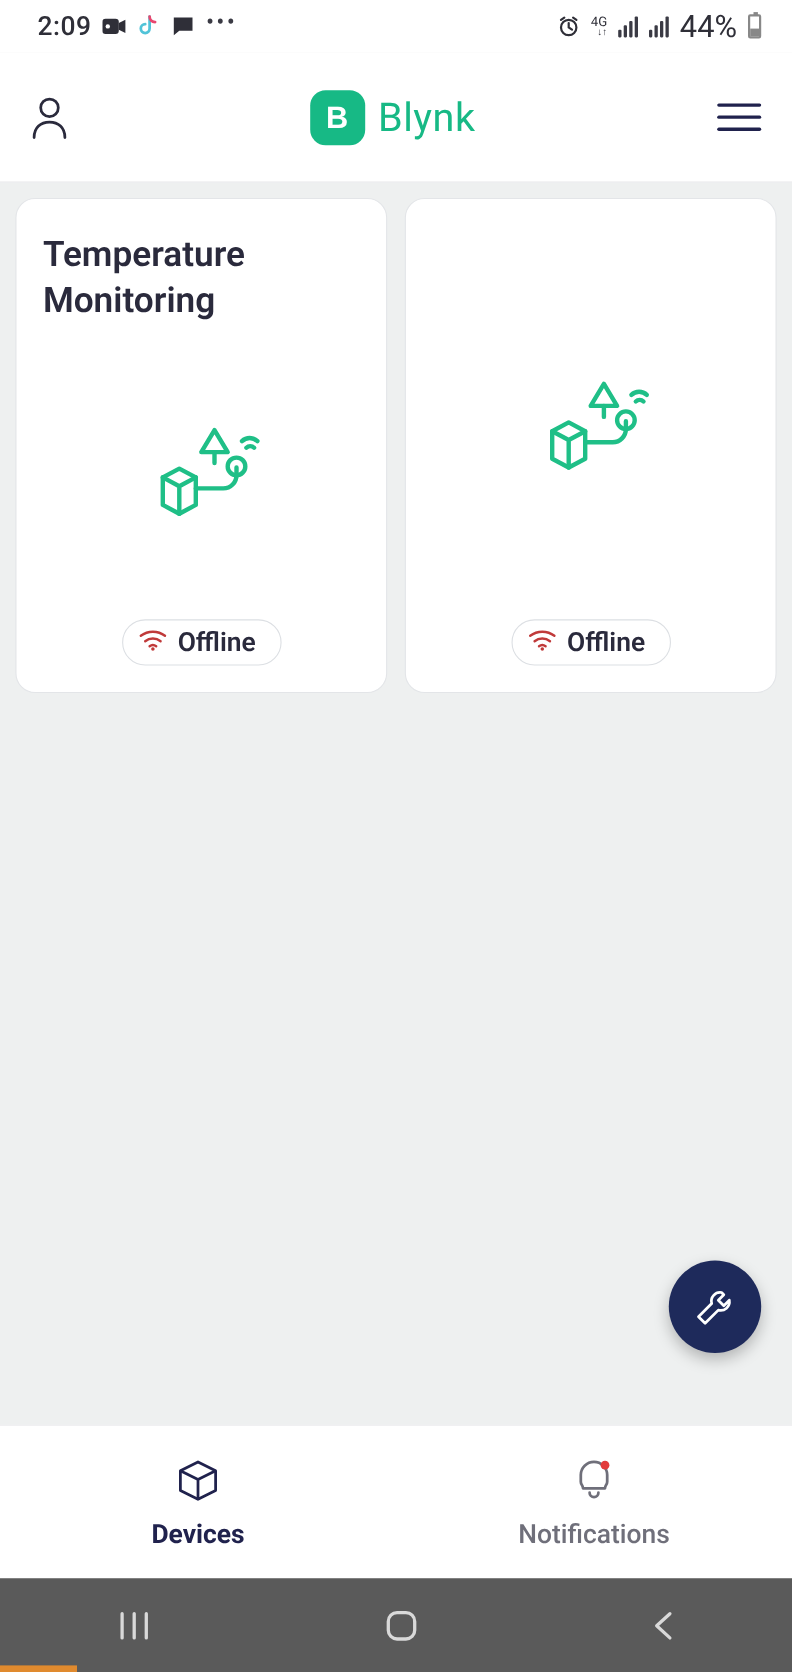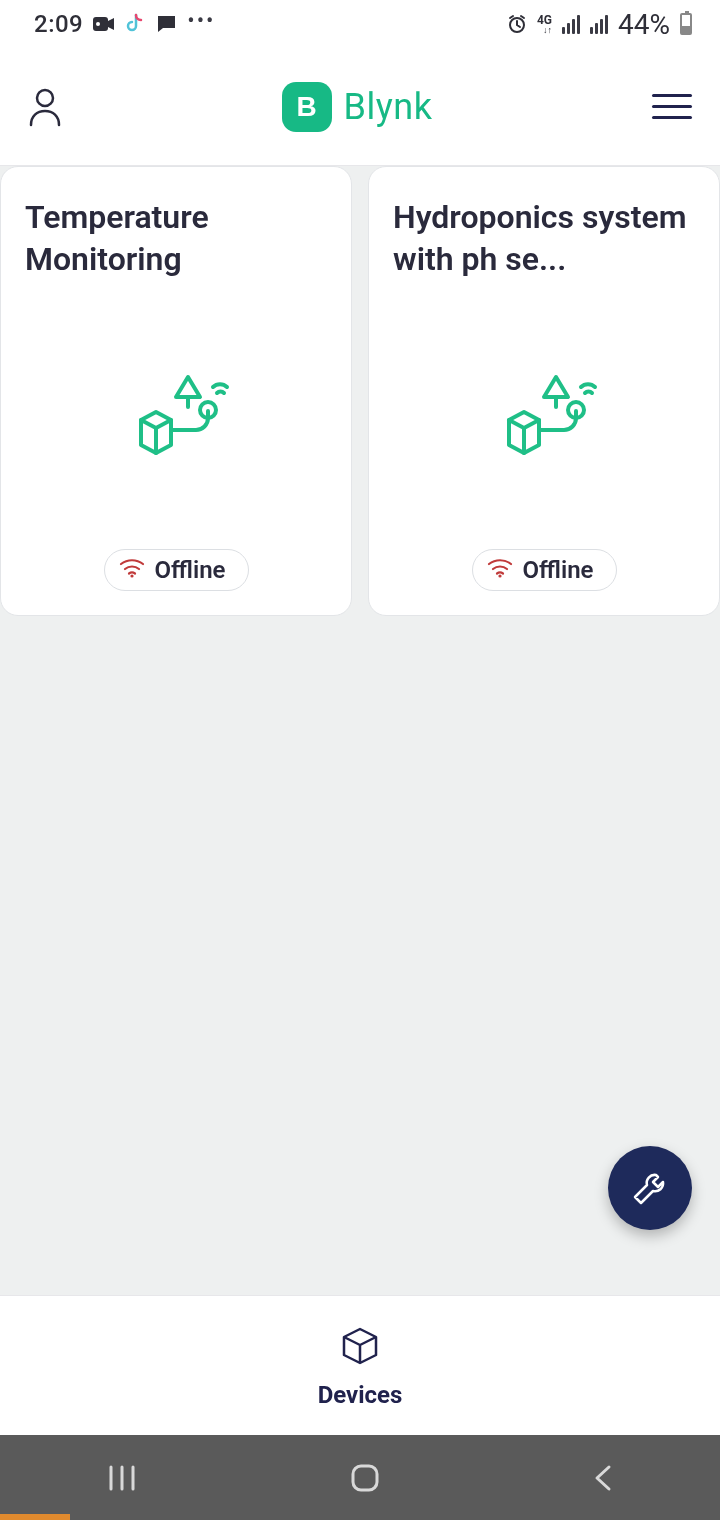--- a/index.html
+++ b/index.html
@@ -23,21 +23,21 @@
     padding: 0 28px 0 34px;
   }
   .statusbar .left, .statusbar .right { display: flex; align-items: center; gap: 10px; }
   .statusbar .time { font-size: 24px; font-weight: 500; color: #2f2f38; letter-spacing: .5px; }
   .sb-ic { display:inline-flex; align-items:center; justify-content:center; }
   .dots { font-size: 22px; color:#3a3a44; letter-spacing:2px; transform: translateY(-4px);}
   .statusbar .batt { font-size: 28px; color:#2f2f38; }
   .sig { display:inline-flex; align-items:flex-end; gap:2px;}
   .sig span { width:3px; background:#3a3a44; border-radius:1px; }
   .sig .b1{height:7px;} .sig .b2{height:11px;} .sig .b3{height:15px;} .sig .b4{height:19px;}
-  .fourg { font-size:12px; font-weight:700; color:#2f2f38; line-height:1; text-align:right;}
+  .fourg { font-size:12px; font-weight:400; color:#2f2f38; line-height:1; text-align:right;}
   .fourg small{font-size:9px; display:block;}
   .battshape { width:12px; height:22px; border:2px solid #888; border-radius:2px; position:relative; }
   .battshape::before{ content:""; position:absolute; top:-4px; left:3px; width:4px; height:3px; background:#888;}
   .battshape::after{ content:""; position:absolute; bottom:0; left:0; right:0; height:40%; background:#888;}
 
   
   .appheader {
     height: 118px;
     background:#fff;
     border-bottom:1px solid #e7e7ea;
@@ -51,21 +51,21 @@
     width:50px; height:50px; background:#17b985; border-radius:14px;
     display:flex; align-items:center; justify-content:center;
     color:#fff; font-weight:800; font-size:28px; font-family: sans-serif;
   }
   .brand .b-text { font-size:36px; font-weight:400; color:#17b985; letter-spacing:.5px;}
   .hamburger { display:flex; flex-direction:column; gap:8px; }
   .hamburger span { width:40px; height:3px; background:#20224d; border-radius:2px; }
 
   
   .grid {
-    display:flex; gap:16px; 
+    display:flex; gap:16px; padding:14px;
   }
   .card {
     flex:1 1 0;
     background:#fff;
     border:1px solid #e3e5e8;
     border-radius:18px;
     height:450px;
     padding:30px 24px 24px 24px;
     display:flex; flex-direction:column;
     align-items:flex-start;
@@ -214,21 +214,20 @@
               <path d="M10 17.5a5 5 0 0 1 6 0"></path>
             </g>
             <circle cx="13" cy="20" r="1.6" fill="#c03a3a"></circle>
           </svg>
       </span>
       <span>Offline</span>
     </div>
   </div>
 
   <div class="card">
-    <div class="title">Hydroponics system with ph se...</div>
     <div class="illus">
       <svg width="110" height="100" viewBox="0 0 110 100">
         <g fill="none" stroke="#1fbf87" stroke-width="4" stroke-linecap="round" stroke-linejoin="round">
           <path d="M20 55 L35 47 L50 55 L50 80 L35 88 L20 80 Z"></path>
           <path d="M20 55 L35 63 L50 55 M35 63 L35 88"></path>
           <path d="M50 65 H75 A12 12 0 0 0 87 53 V46"></path>
           <circle cx="87" cy="45" r="8"></circle>
           <path d="M55 32 L67 12 L79 32 Z"></path>
           <path d="M67 32 V42"></path>
           <path d="M92 22 a10 10 0 0 1 14 0 M96 28 a5 5 0 0 1 7 0"></path>
@@ -263,20 +262,32 @@
     <span>
       <svg width="44" height="44" viewBox="0 0 44 44">
           <g fill="none" stroke="#20224d" stroke-width="2.5" stroke-linejoin="round">
             <path d="M6 14 L22 6 L38 14 L38 32 L22 40 L6 32 Z"></path>
             <path d="M6 14 L22 22 L38 14 M22 22 V40"></path>
           </g>
         </svg>
     </span>
     <span class="lbl">Devices</span>
   </div>
+  <div class="tab inactive">
+    <span>
+      <svg width="44" height="44" viewBox="0 0 44 44">
+        <g fill="none" stroke="#6f6f7a" stroke-width="2.5" stroke-linejoin="round" stroke-linecap="round">
+          <path d="M12 30c0-3-2-3-2-6V18a12 12 0 0 1 24 0v6c0 3-2 3-2 6H12z"></path>
+          <path d="M18 34a4 4 0 0 0 8 0"></path>
+        </g>
+        <circle class="bell-dot" cx="32" cy="9" r="4"></circle>
+      </svg>
+    </span>
+    <span class="lbl">Notifications</span>
+  </div>
 </div>
 
 <div class="navbuttons">
   <span class="nav-ic">
     <svg width="34" height="30" viewBox="0 0 34 30">
         <g stroke="#d9d9d9" stroke-width="3" stroke-linecap="round">
           <line x1="6" y1="4" x2="6" y2="26"></line>
           <line x1="17" y1="4" x2="17" y2="26"></line>
           <line x1="28" y1="4" x2="28" y2="26"></line>
         </g>

